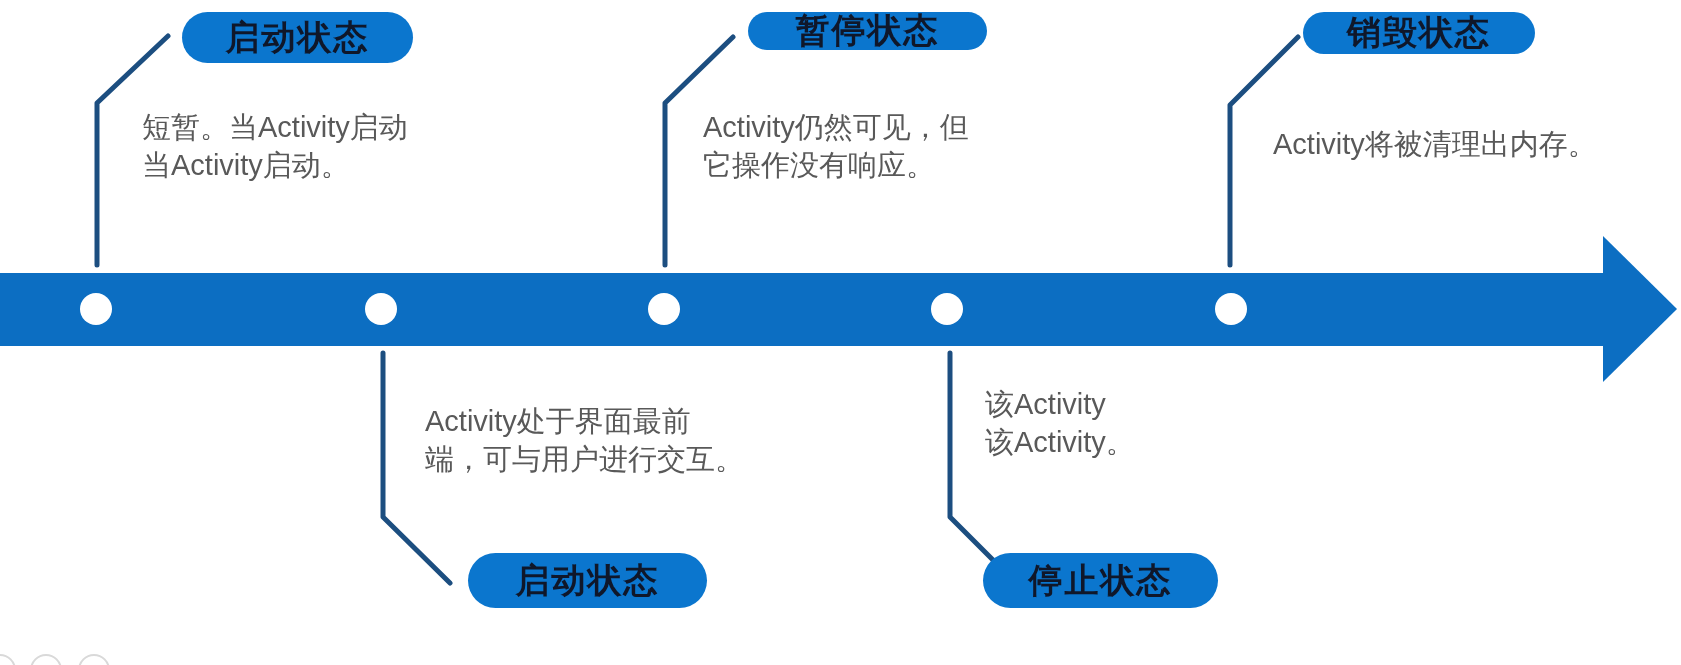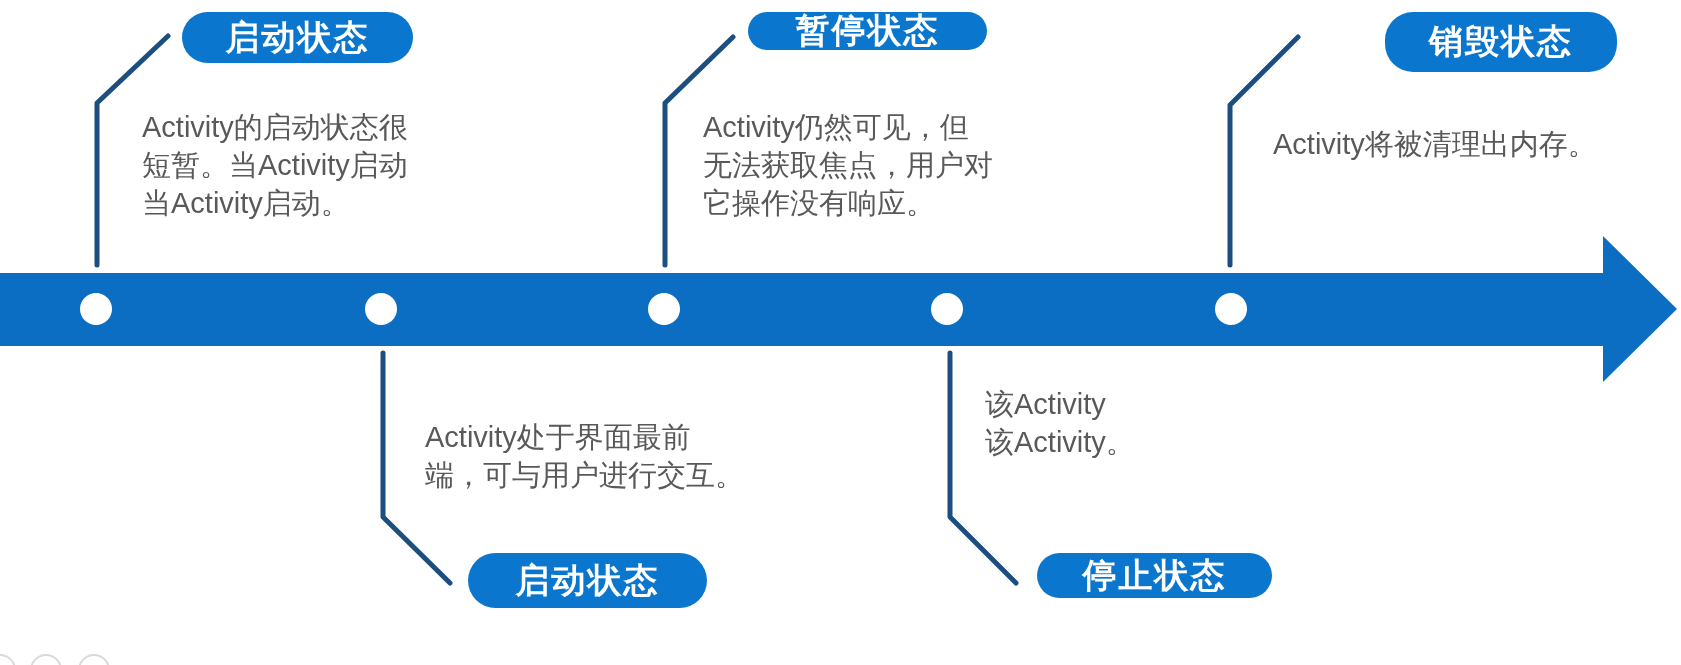--- a/index.html
+++ b/index.html
@@ -21,21 +21,21 @@
   .layer{position:absolute;left:0;top:0;}
   .band{fill:var(--band-blue);}
   .arrowhead{fill:var(--band-blue);}
   .dot{fill:var(--dot-white);}
   .connector{fill:none;stroke:var(--connector-navy);stroke-width:5;stroke-linejoin:round;stroke-linecap:round;}
   .deco{fill:none;stroke:var(--deco-circle-gray);stroke-width:2;}
   .pill{
     position:absolute;
     background:var(--pill-blue);
     border-radius:28px;
-    color:#ffffff;
+    color:#0f172a;
     font-size:34px;
     font-weight:bold;
     display:flex;align-items:center;justify-content:center;
     letter-spacing:2px;
     box-sizing:border-box;
   }
   .desc{
     position:absolute;
     color:var(--text-gray);
     font-size:29px;
@@ -65,41 +65,39 @@
     <circle class="dot" cx="947" cy="309" r="16"></circle>
     <circle class="dot" cx="1231" cy="309" r="16"></circle>
 
     <circle class="deco" cx="0" cy="670" r="15"></circle>
     <circle class="deco" cx="46" cy="670" r="15"></circle>
     <circle class="deco" cx="94" cy="670" r="15"></circle>
   </svg>
 
   <div class="pill" style="left:182px;top:12px;width:231px;height:51px">启动状态</div>
   <div class="pill" style="left:748px;top:12px;width:239px;height:38px">暂停状态</div>
-  <div class="pill" style="left:1385px;top:12px;width:232px;height:60px">销毁状态</div>
+  <div class="pill" style="left:1303px;top:12px;width:232px;height:42px">销毁状态</div>
   <div class="pill" style="left:468px;top:553px;width:239px;height:55px">启动状态</div>
-  <div class="pill" style="left:1037px;top:553px;width:235px;height:45px">停止状态</div>
+  <div class="pill" style="left:983px;top:553px;width:235px;height:55px">停止状态</div>
 
   <div class="desc" style="left:142px;top:108px">
-    <div>Activity的启动状态很</div>
     <div>短暂。当Activity启动</div>
     <div>当Activity启动。</div>
   </div>
 
   <div class="desc" style="left:703px;top:108px">
     <div>Activity仍然可见，但</div>
-    <div>无法获取焦点，用户对</div>
     <div>它操作没有响应。</div>
   </div>
 
   <div class="desc" style="left:1273px;top:125px">
     <div>Activity将被清理出内存。</div>
   </div>
 
-  <div class="desc" style="left:425px;top:418px">
+  <div class="desc" style="left:425px;top:402px">
     <div>Activity处于界面最前</div>
     <div>端，可与用户进行交互。</div>
   </div>
 
   <div class="desc" style="left:985px;top:385px">
     <div>该Activity</div>
     <div>该Activity。</div>
   </div>
 
 </div>

